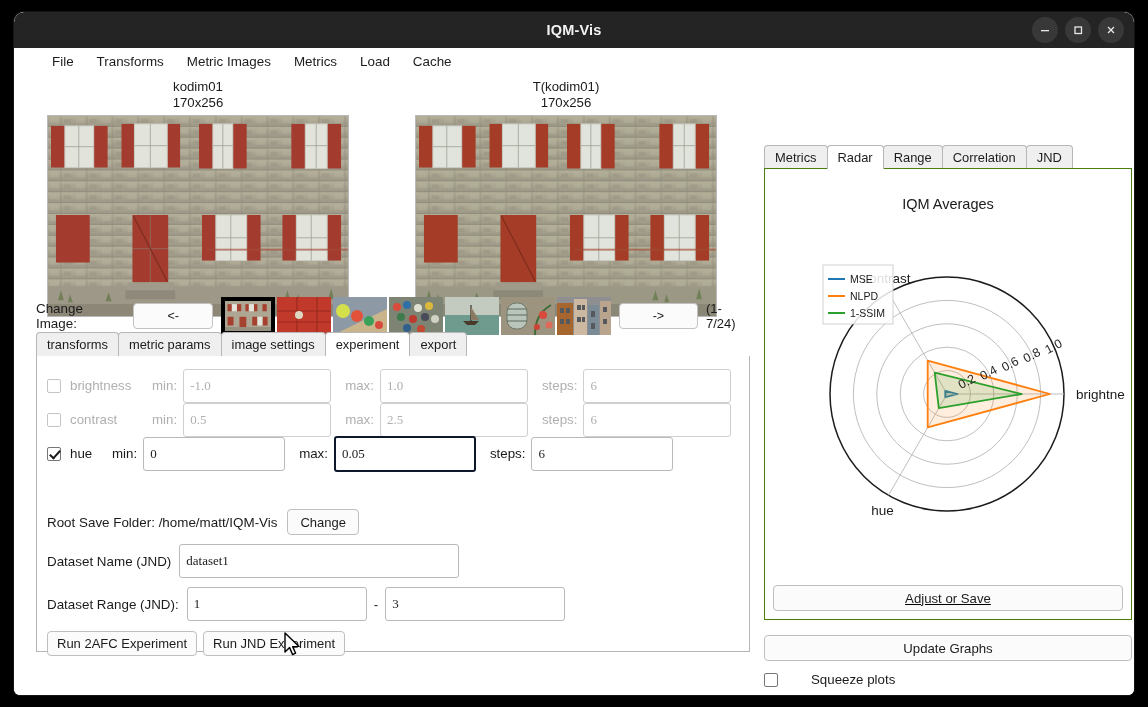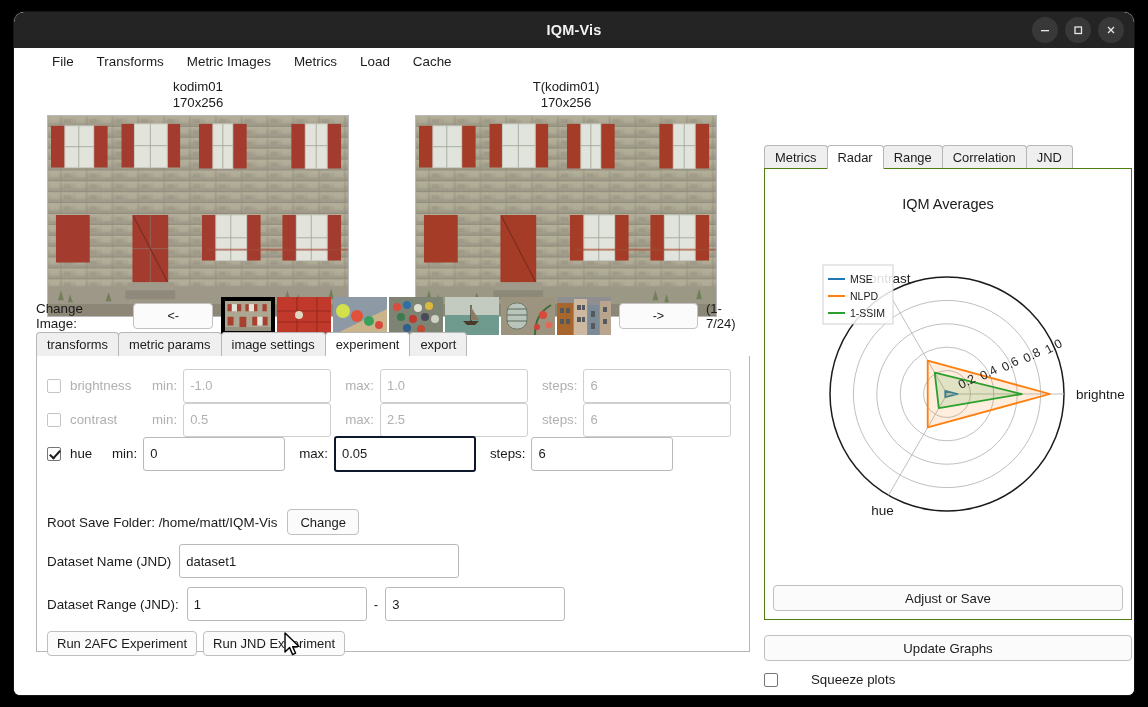--- a/index.html
+++ b/index.html
@@ -135,21 +135,21 @@
     position: absolute; left: 4px; top: 0px;
     width: 4px; height: 9px;
     border: solid #1b1b1b; border-width: 0 2px 2px 0;
     transform: rotate(42deg);
   }
   .fl { font-size: 13.3px; color: #1b1b1b; }
   .fl.dim { color: #b0b0b0; }
   .fld {
     height: 33px; border: 1px solid #b9b9b9; border-radius: 3px;
     background: #fff; font-size: 13px; color: #1b1b1b;
-    padding: 16px 6px; display: flex; align-items: center;
+    padding: 16px 6px; display: flex; align-items: center; font-family: Liberation Serif, serif;
   }
   .fld.dim { color: #b0b0b0; border-color: #cfcfcf; }
   .fld.focused { border: 2px solid #0f172a; border-radius: 3px; }
 
   #row-brightness .lbl { width: 82px; }
   #row-contrast  .lbl { width: 82px; }
   #row-hue       .lbl { width: 42px; }
 
   .minlbl { margin-right: 6px; }
   .maxlbl { margin: 0 6px 0 14px; }
@@ -192,21 +192,21 @@
   #rpanel {
     position: absolute; left: 10px; top: 93px; width: 368px; height: 452px;
     background: #fff; border: 1px solid #4d7c0f;
   }
   #chart-wrap {
     position: absolute; left: 0; top: 0; width: 366px; height: 412px;
     overflow: hidden;
   }
   #chart-svg { display: block; }
   #adjust-btn-wrap {
-    position: absolute; left: 8px; right: 8px; bottom: 8px; height: 26px;
+    position: absolute; left: 8px; right: 8px; bottom: 8px; height: 26px; text-decoration: underline;
   }
   .wide-btn {
     width: 100%; height: 26px; font-size: 13.2px;
     background: #fbfbfb; border: 1px solid #bfbfbf; border-radius: 4px;
     color: #1b1b1b; cursor: pointer;
     display: flex; align-items: center; justify-content: center;
   }
   #update-btn-wrap { position: absolute; left: 10px; top: 560px; width: 368px; }
   #squeeze-row {
     position: absolute; left: 10px; top: 597px;

